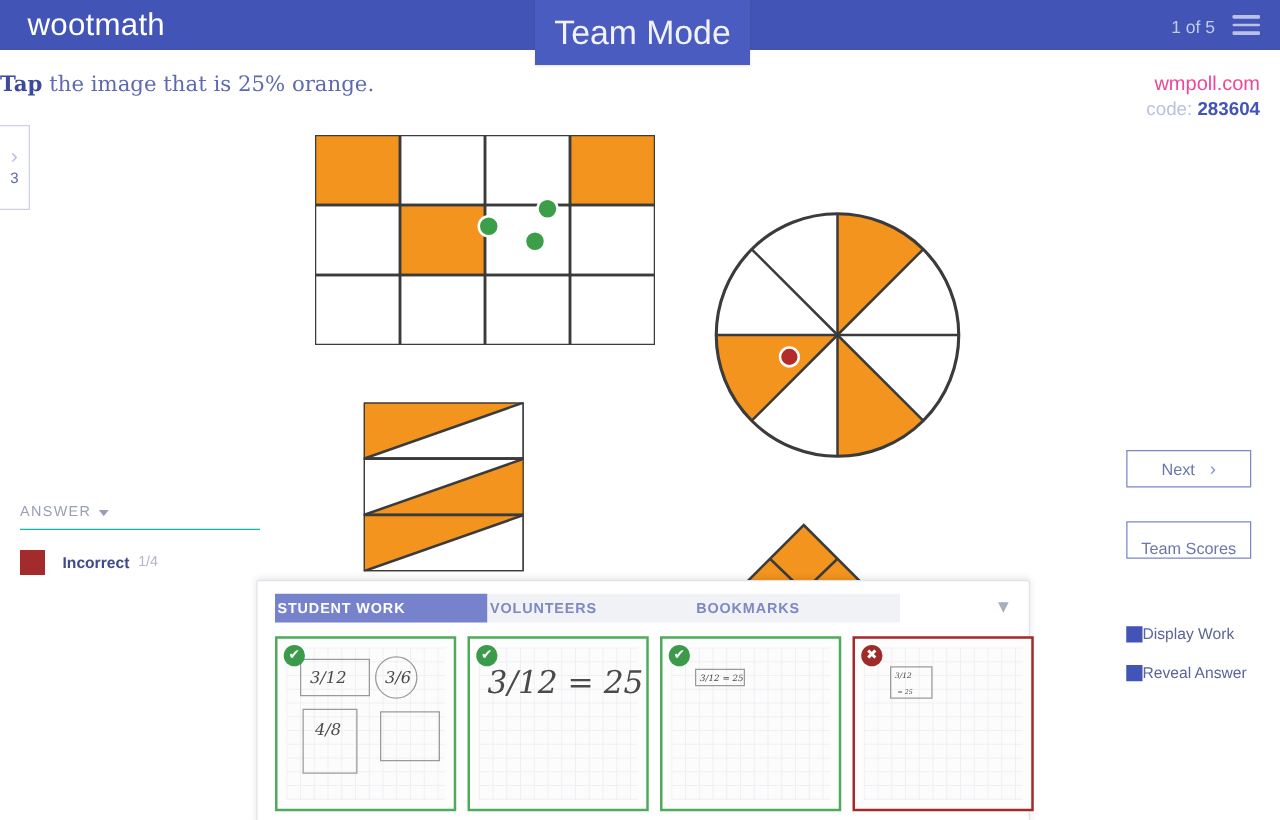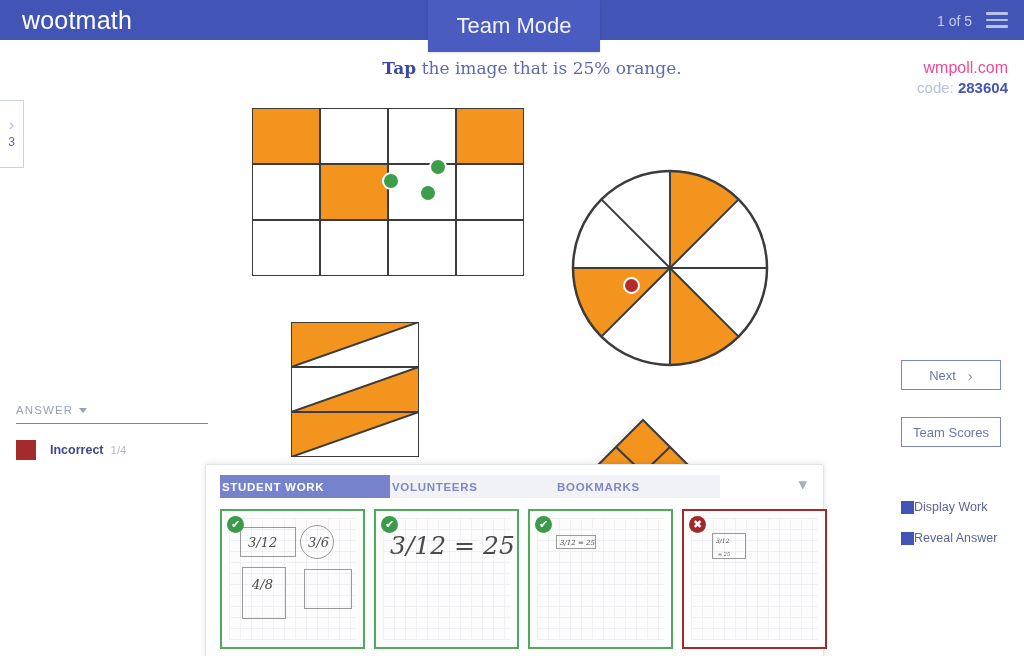--- a/index.html
+++ b/index.html
@@ -19,42 +19,41 @@
   }
   .brand {
     position: absolute; left: 22px; top: 6px;
     color: #ffffff; font-size: 25px; letter-spacing: .2px;
     font-weight: 400;
   }
   .mode-tab {
     position: absolute; left: 428px; top: 0; width: 172px; height: 52px;
     background: #4a5cc0;
     display: flex; align-items: center; justify-content: center;
-    color: #f2f3fa; font-size: 22px; font-weight: 400;
+    color: #f2f3fa; font-size: 27px; font-weight: 400;
     box-shadow: 0 1px 2px rgba(0,0,0,.12);
   }
   .page-count {
     position: absolute; right: 52px; top: 13px;
     color: #c3cbe8; font-size: 14px;
   }
   .hamburger {
     position: absolute; right: 16px; top: 12px;
     width: 22px; height: 16px; cursor: pointer;
   }
   .hamburger span {
     display: block; height: 2.5px; background: #b9c2e4;
     border-radius: 1px; margin-bottom: 4px;
   }
 
   
   .prompt {
     position: absolute; left: 0; top: 58px; width: 1024px;
-    text-align: center; font-size: 17px; color: #5d6ab0;
+    text-align: left; font-size: 17px; color: #5d6ab0;
     font-family: "DejaVu Serif", serif;
-    padding-left: 40px;
   }
   .prompt b { color: #3b4a9e; font-weight: 700; }
 
   
   .poll {
     position: absolute; right: 16px; top: 58px;
     text-align: right; line-height: 20px;
   }
   .poll .url { color: #ec4899; font-size: 16px; }
   .poll .code { color: #b9c0e2; font-size: 15px; }
@@ -105,21 +104,21 @@
 
   
   .btn {
     position: absolute; width: 100px; height: 30px;
     border: 1px solid #7a88c4; background: #fff;
     color: #6b76ad; font-size: 13px;
     display: flex; align-items: center; justify-content: center;
     gap: 12px; cursor: pointer;
   }
   .btn.next  { left: 901px; top: 360px; }
-  .btn.teams { left: 901px; top: 417px; }
+  .btn.teams { left: 901px; top: 417px; align-items: flex-end; }
   .btn .chev-r { font-size: 15px; color: #8a94c8; }
 
   .toggle-row {
     position: absolute; left: 901px;
     display: flex; align-items: flex-end; cursor: pointer;
   }
   .toggle-row.display { top: 500px; }
   .toggle-row.reveal  { top: 531px; }
   .toggle-box { width: 13px; height: 13px; background: #4254b5; }
   .toggle-label { color: #5b6596; font-size: 12.5px; }

